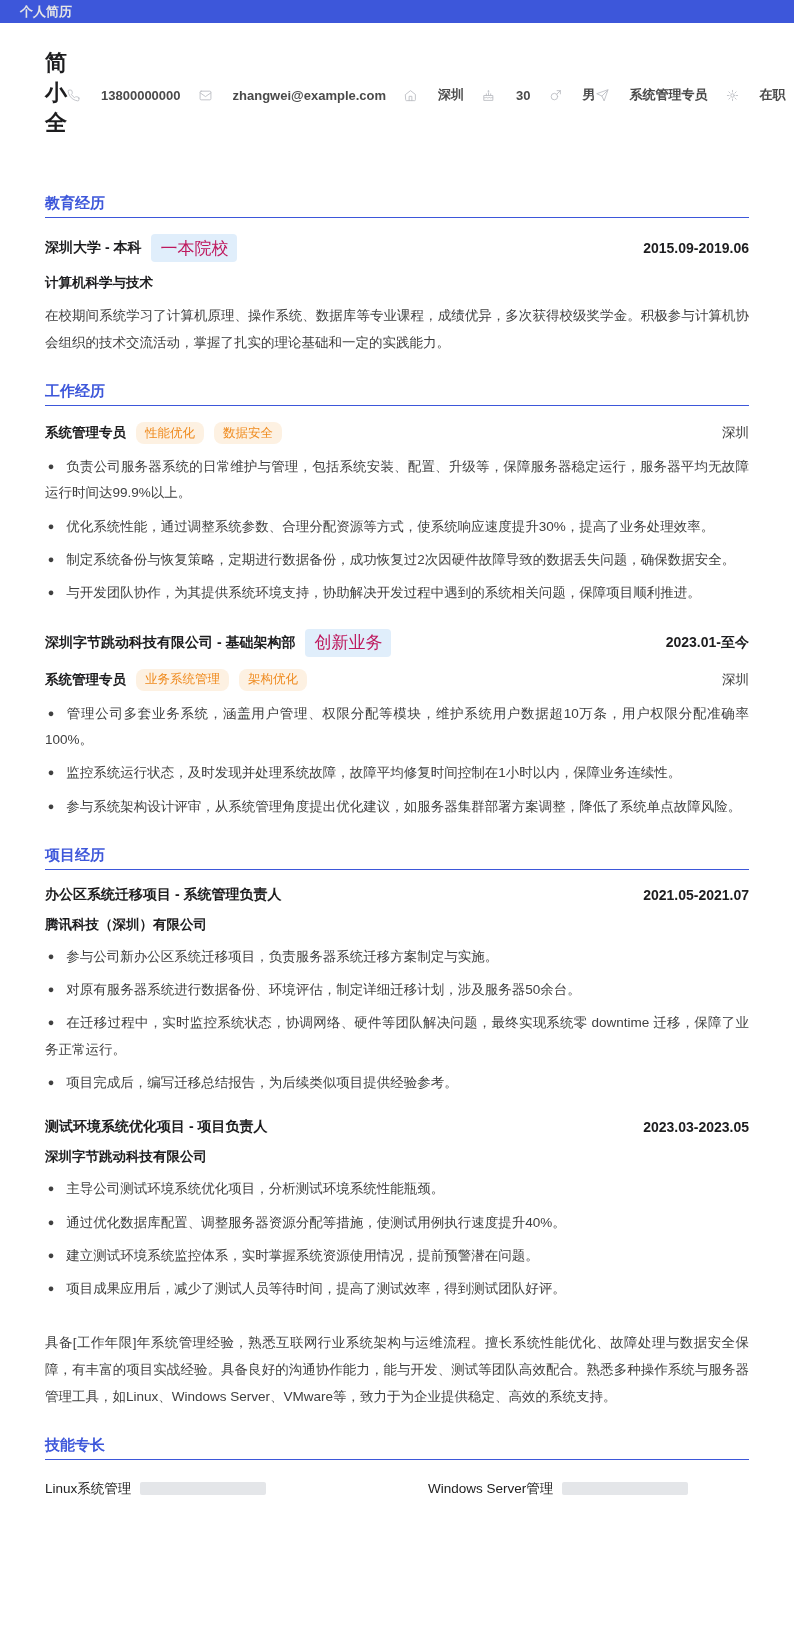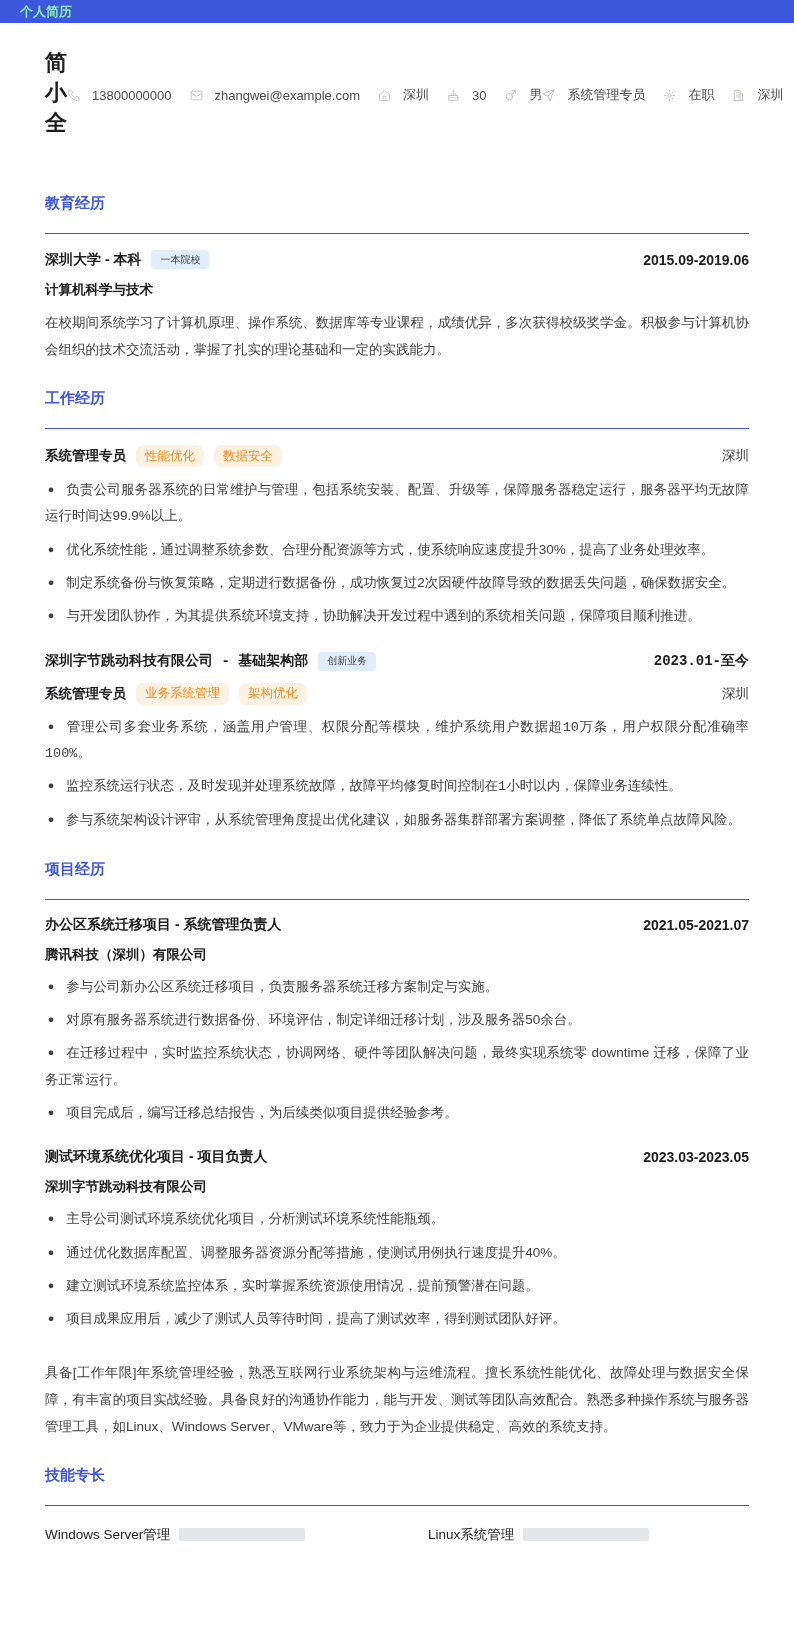--- a/index.html
+++ b/index.html
@@ -4,53 +4,53 @@
 <style>
   * { margin:0; padding:0; box-sizing:border-box; }
   html,body { background:#fff; }
   body {
     width:794px;
     font-family:"Liberation Sans","DejaVu Sans",sans-serif;
     color:#3a3a3a;
     -webkit-font-smoothing:antialiased;
   }
   .topbar {
-    height:23px; background:#3D57DA; color:#86efac;
+    height:23px; background:#3D57DA; color:#e5e5e5;
     display:flex; align-items:center;
     padding:0 20px; font-size:13px; font-weight:bold;
   }
   .container { padding:0 45px; }
 
   
   .header { display:flex; padding:18px 0 10px 0; }
   .header-left { flex:1; display:flex; flex-direction:row; align-items:center; padding-top:4px; }
   .name { font-size:22px; font-weight:bold; color:#1d1d1f; margin-bottom:18px; }
   .contact-row { display:flex; align-items:center; gap:18px; margin-bottom:13px; font-size:13px; color:#4a4a4a; }
-  .contact-item { display:flex; align-items:center; gap:12px; white-space:nowrap; }
+  .contact-item { display:flex; align-items:center; gap:21px; white-space:nowrap;font-weight:bold; }
   .cicon { width:13px; height:13px; display:inline-flex; }
   .cicon svg { width:13px; height:13px; stroke:#b9bcc2; fill:none; stroke-width:1.6; stroke-linecap:round; stroke-linejoin:round; }
   .photo {
     width:93px; height:116px; border-radius:3px; overflow:hidden; flex:0 0 auto;
     margin-top:1px;
   }
 
   
   .section { margin-top:26px; }
   .section-title {
     font-size:15px; font-weight:bold; color:#3D57DA;
-    padding-bottom:20px; border-bottom:1.5px solid #3D57DA;
+    padding-bottom:4px; border-bottom:1.5px solid #3D57DA;
   }
   .entry { margin-top:16px; }
   .entry-row { display:flex; align-items:center; justify-content:space-between; margin-bottom:12px; }
   .entry-left { display:flex; align-items:center; gap:10px; min-width:0; }
   .entry-title { font-size:14px; font-weight:bold; color:#1d1d1f; white-space:nowrap; }
   .entry-date { font-size:14px; font-weight:bold; color:#1d1d1f; white-space:nowrap; }
   .entry-loc { font-size:13.5px; color:#3a3a3a; white-space:nowrap; }
   .badge {
-    font-size:10px; color:#404040; background:#e0eefb;
+    font-size:17px; color:#be185d; background:#e0eefb;
     padding:2.5px 9px; border-radius:4px; white-space:nowrap;
   }
   .tag {
     font-size:12.5px; color:#ef8b1f; background:#fdf1e2;
     padding:2.5px 9px; border-radius:8px; white-space:nowrap;
   }
   .subtitle { font-size:13.5px; font-weight:bold; color:#1d1d1f; margin-bottom:10px; }
   .desc {
     font-size:13.5px; color:#404040; line-height:2.0; text-align:justify;
   }
@@ -219,21 +219,21 @@
           <span class="tag">数据安全</span>
         </div>
         <span class="entry-loc">深圳</span>
       </div>
       <p class="bullet"><span class="dot">●</span><span>负责公司服务器系统的日常维护与管理，包括系统安装、配置、升级等，保障服务器稳定运行，服务器平均无故障运行时间达99.9%以上。</span></p>
       <p class="bullet"><span class="dot">●</span><span>优化系统性能，通过调整系统参数、合理分配资源等方式，使系统响应速度提升30%，提高了业务处理效率。</span></p>
       <p class="bullet"><span class="dot">●</span><span>制定系统备份与恢复策略，定期进行数据备份，成功恢复过2次因硬件故障导致的数据丢失问题，确保数据安全。</span></p>
       <p class="bullet"><span class="dot">●</span><span>与开发团队协作，为其提供系统环境支持，协助解决开发过程中遇到的系统相关问题，保障项目顺利推进。</span></p>
     </div>
 
-    <div class="entry" style="margin-top:22px;font-family:Liberation Mono, monospace;">
+    <div class="entry" style="margin-top:22px;">
       <div class="entry-row">
         <div class="entry-left">
           <span class="entry-title">深圳字节跳动科技有限公司 - 基础架构部</span>
           <span class="badge">创新业务</span>
         </div>
         <span class="entry-date">2023.01-至今</span>
       </div>
       <div class="entry-row" style="margin-bottom:10px;">
         <div class="entry-left">
           <span class="entry-title" style="font-size:13.5px;">系统管理专员</span>
@@ -277,24 +277,24 @@
   </div>
 
   <div class="section">
     <p class="desc" style="margin-top:16px;">具备[工作年限]年系统管理经验，熟悉互联网行业系统架构与运维流程。擅长系统性能优化、故障处理与数据安全保障，有丰富的项目实战经验。具备良好的沟通协作能力，能与开发、测试等团队高效配合。熟悉多种操作系统与服务器管理工具，如Linux、Windows Server、VMware等，致力于为企业提供稳定、高效的系统支持。</p>
   </div>
 
   <div class="section">
     <div class="section-title">技能专长</div>
     <div class="skills-grid">
       <div class="skill-row">
+        <span class="skill-label">Linux系统管理</span>
+        <span class="skill-track"><span class="skill-fill" style="width: 90%;"></span></span>
+      </div>
+      <div class="skill-row">
         <span class="skill-label">Windows Server管理</span>
         <span class="skill-track"><span class="skill-fill" style="width: 80%;"></span></span>
       </div>
-      <div class="skill-row">
-        <span class="skill-label">Linux系统管理</span>
-        <span class="skill-track"><span class="skill-fill" style="width: 90%;"></span></span>
-      </div>
 
     </div>
   </div>
 
 </div>
 
 </body></html>

